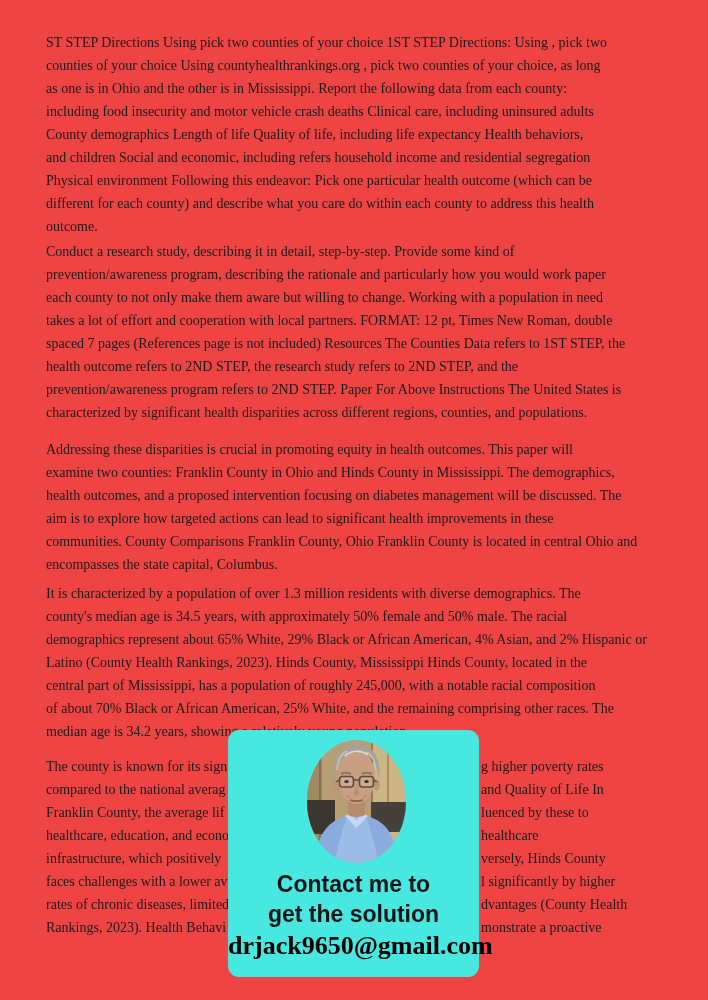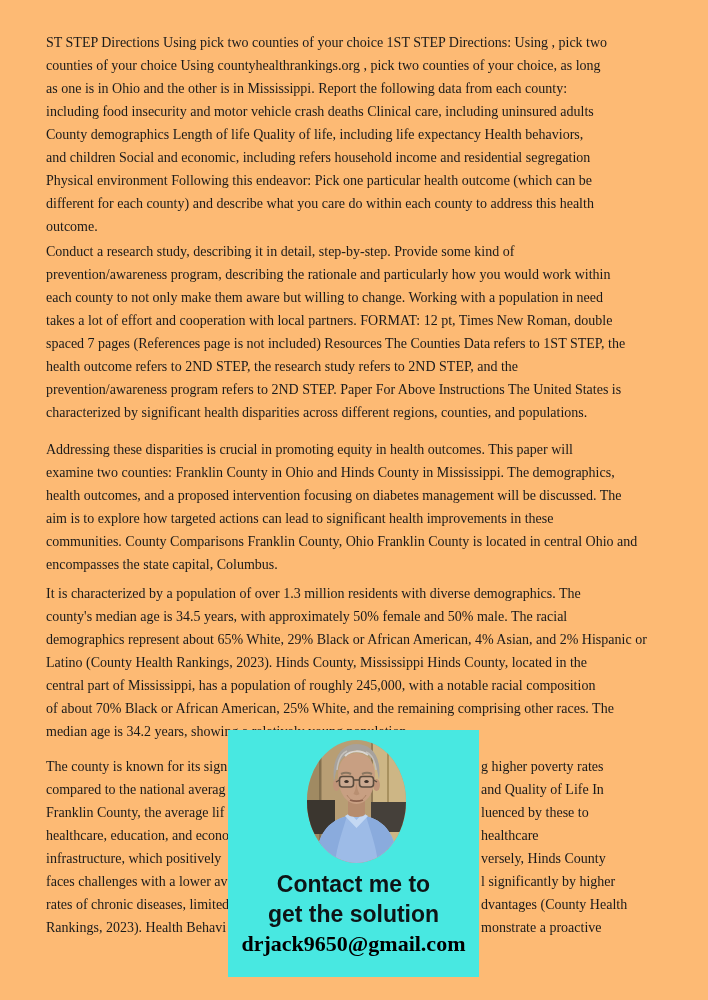--- a/index.html
+++ b/index.html
@@ -36,43 +36,43 @@
   .headline {
     position: absolute; top: 139px; left: 0; width: 100%;
     text-align: center;
     font-family: "Liberation Sans", sans-serif;
     font-weight: 700; font-size: 23px; line-height: 30px;
   }
   .email {
     position: absolute; top: 201px; left: 0; width: 100%;
     text-align: center;
     font-family: "Liberation Serif", serif;
-    font-weight: 700; font-size: 22px;
+    font-weight: 700; font-size: 26px;
   }
 </style>
 </head>
 <body>
 
-<div id="page" style="background: #fdba74;">
+<div id="page" style="background: #ef4444;">
 
   <div id="paragraphs">
       <div class="para p1" style="color: rgb(26, 26, 26);">
         <div class="line">ST STEP Directions Using pick two counties of your choice 1ST STEP Directions: Using , pick two</div>
         <div class="line">counties of your choice Using countyhealthrankings.org , pick two counties of your choice, as long</div>
         <div class="line">as one is in Ohio and the other is in Mississippi. Report the following data from each county:</div>
         <div class="line">including food insecurity and motor vehicle crash deaths Clinical care, including uninsured adults</div>
         <div class="line">County demographics Length of life Quality of life, including life expectancy Health behaviors,</div>
         <div class="line">and children Social and economic, including refers household income and residential segregation</div>
         <div class="line">Physical environment Following this endeavor: Pick one particular health outcome (which can be</div>
         <div class="line">different for each county) and describe what you care do within each county to address this health</div>
         <div class="line">outcome.</div>
       </div>
       <div class="para p2" style="color: rgb(26, 26, 26);">
         <div class="line">Conduct a research study, describing it in detail, step-by-step. Provide some kind of</div>
-        <div class="line">prevention/awareness program, describing the rationale and particularly how you would work within</div>
+        <div class="line">prevention/awareness program, describing the rationale and particularly how you would work paper</div>
         <div class="line">each county to not only make them aware but willing to change. Working with a population in need</div>
         <div class="line">takes a lot of effort and cooperation with local partners. FORMAT: 12 pt, Times New Roman, double</div>
         <div class="line">spaced 7 pages (References page is not included) Resources The Counties Data refers to 1ST STEP, the</div>
         <div class="line">health outcome refers to 2ND STEP, the research study refers to 2ND STEP, and the</div>
         <div class="line">prevention/awareness program refers to 2ND STEP. Paper For Above Instructions The United States is</div>
         <div class="line">characterized by significant health disparities across different regions, counties, and populations.</div>
       </div>
       <div class="para p3" style="color: rgb(26, 26, 26);">
         <div class="line">Addressing these disparities is crucial in promoting equity in health outcomes. This paper will</div>
         <div class="line">examine two counties: Franklin County in Ohio and Hinds County in Mississippi. The demographics,</div>
@@ -95,21 +95,21 @@
         <div class="line frag-line"><span>compared to the national averag</span><span class="frag-right">and Quality of Life In</span></div>
         <div class="line frag-line"><span>Franklin County, the average lif</span><span class="frag-right">luenced by these to</span></div>
         <div class="line frag-line"><span>healthcare, education, and econo</span><span class="frag-right">healthcare</span></div>
         <div class="line frag-line"><span>infrastructure, which positively</span><span class="frag-right">versely, Hinds County</span></div>
         <div class="line frag-line"><span>faces challenges with a lower av</span><span class="frag-right">l significantly by higher</span></div>
         <div class="line frag-line"><span>rates of chronic diseases, limited</span><span class="frag-right">dvantages (County Health</span></div>
         <div class="line frag-line"><span>Rankings, 2023). Health Behavi</span><span class="frag-right">monstrate a proactive</span></div>
       </div>
     </div>
 
-  <div id="overlay" style="background: rgb(72, 232, 225);">
+  <div id="overlay" style="background: rgb(72, 232, 225); border-radius: 11px;">
     <div id="photo" title="elderly man with gray hair, glasses and light blue shirt">
       <svg viewBox="0 0 99 123" width="99" height="123">
         <defs>
             <clipPath id="ovalClip">
               <ellipse cx="49.5" cy="61.5" rx="49.5" ry="61.5"></ellipse>
             </clipPath>
           </defs>
         <g clip-path="url(#ovalClip)">
           <rect width="99" height="123" fill="#b89e74"></rect>
           <rect x="0" y="0" width="12" height="123" fill="#a08a62"></rect>

